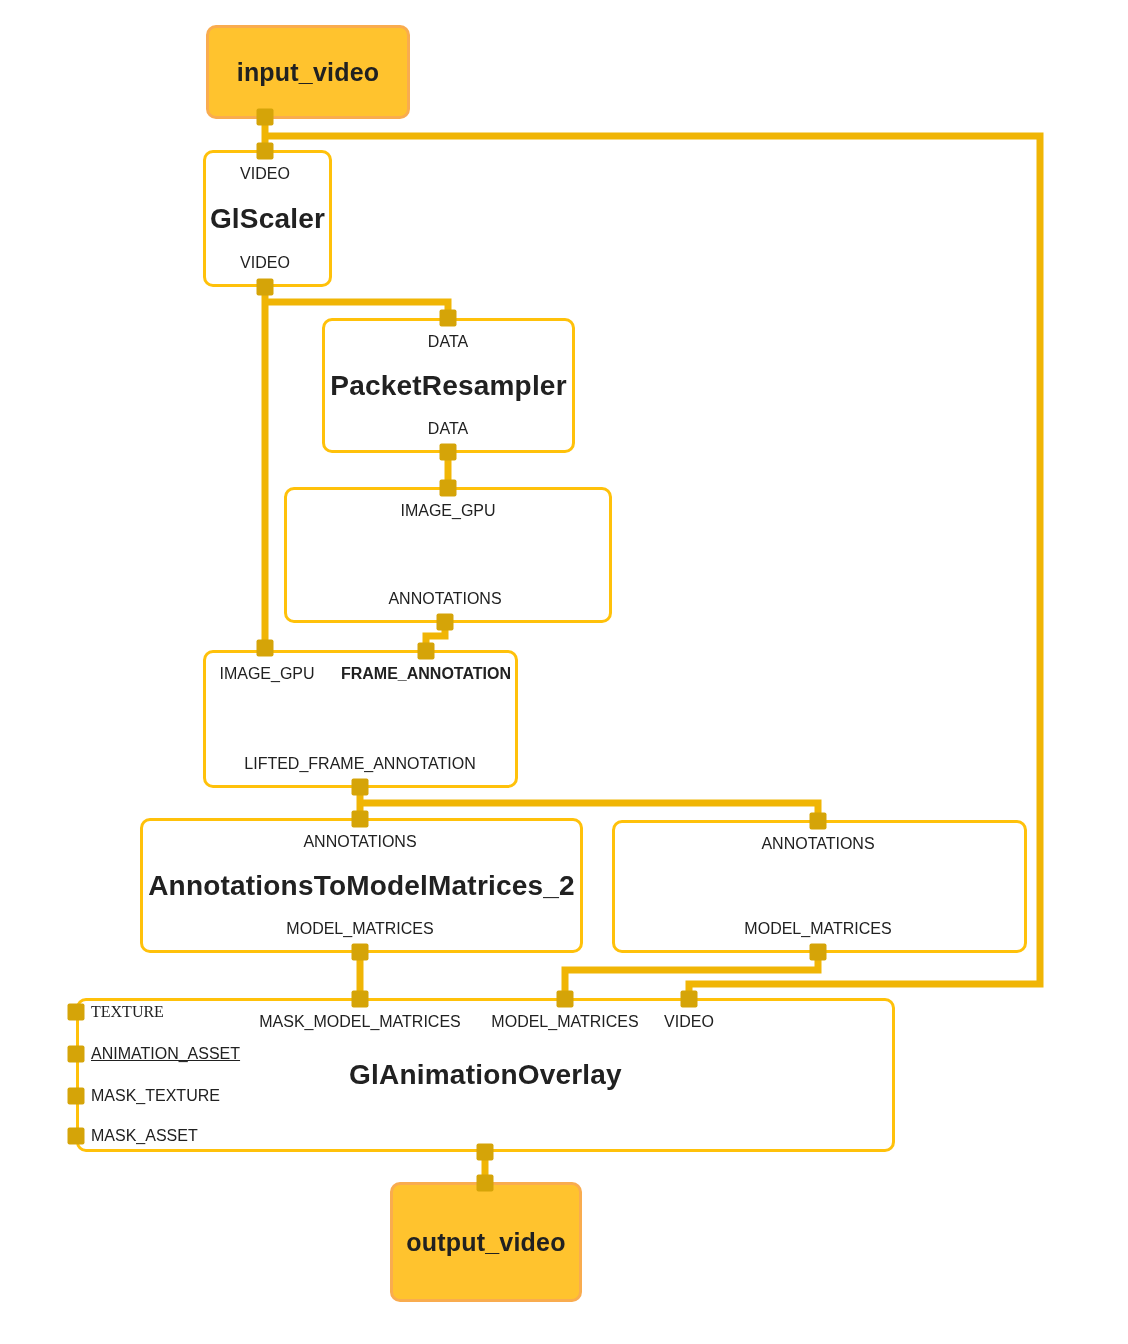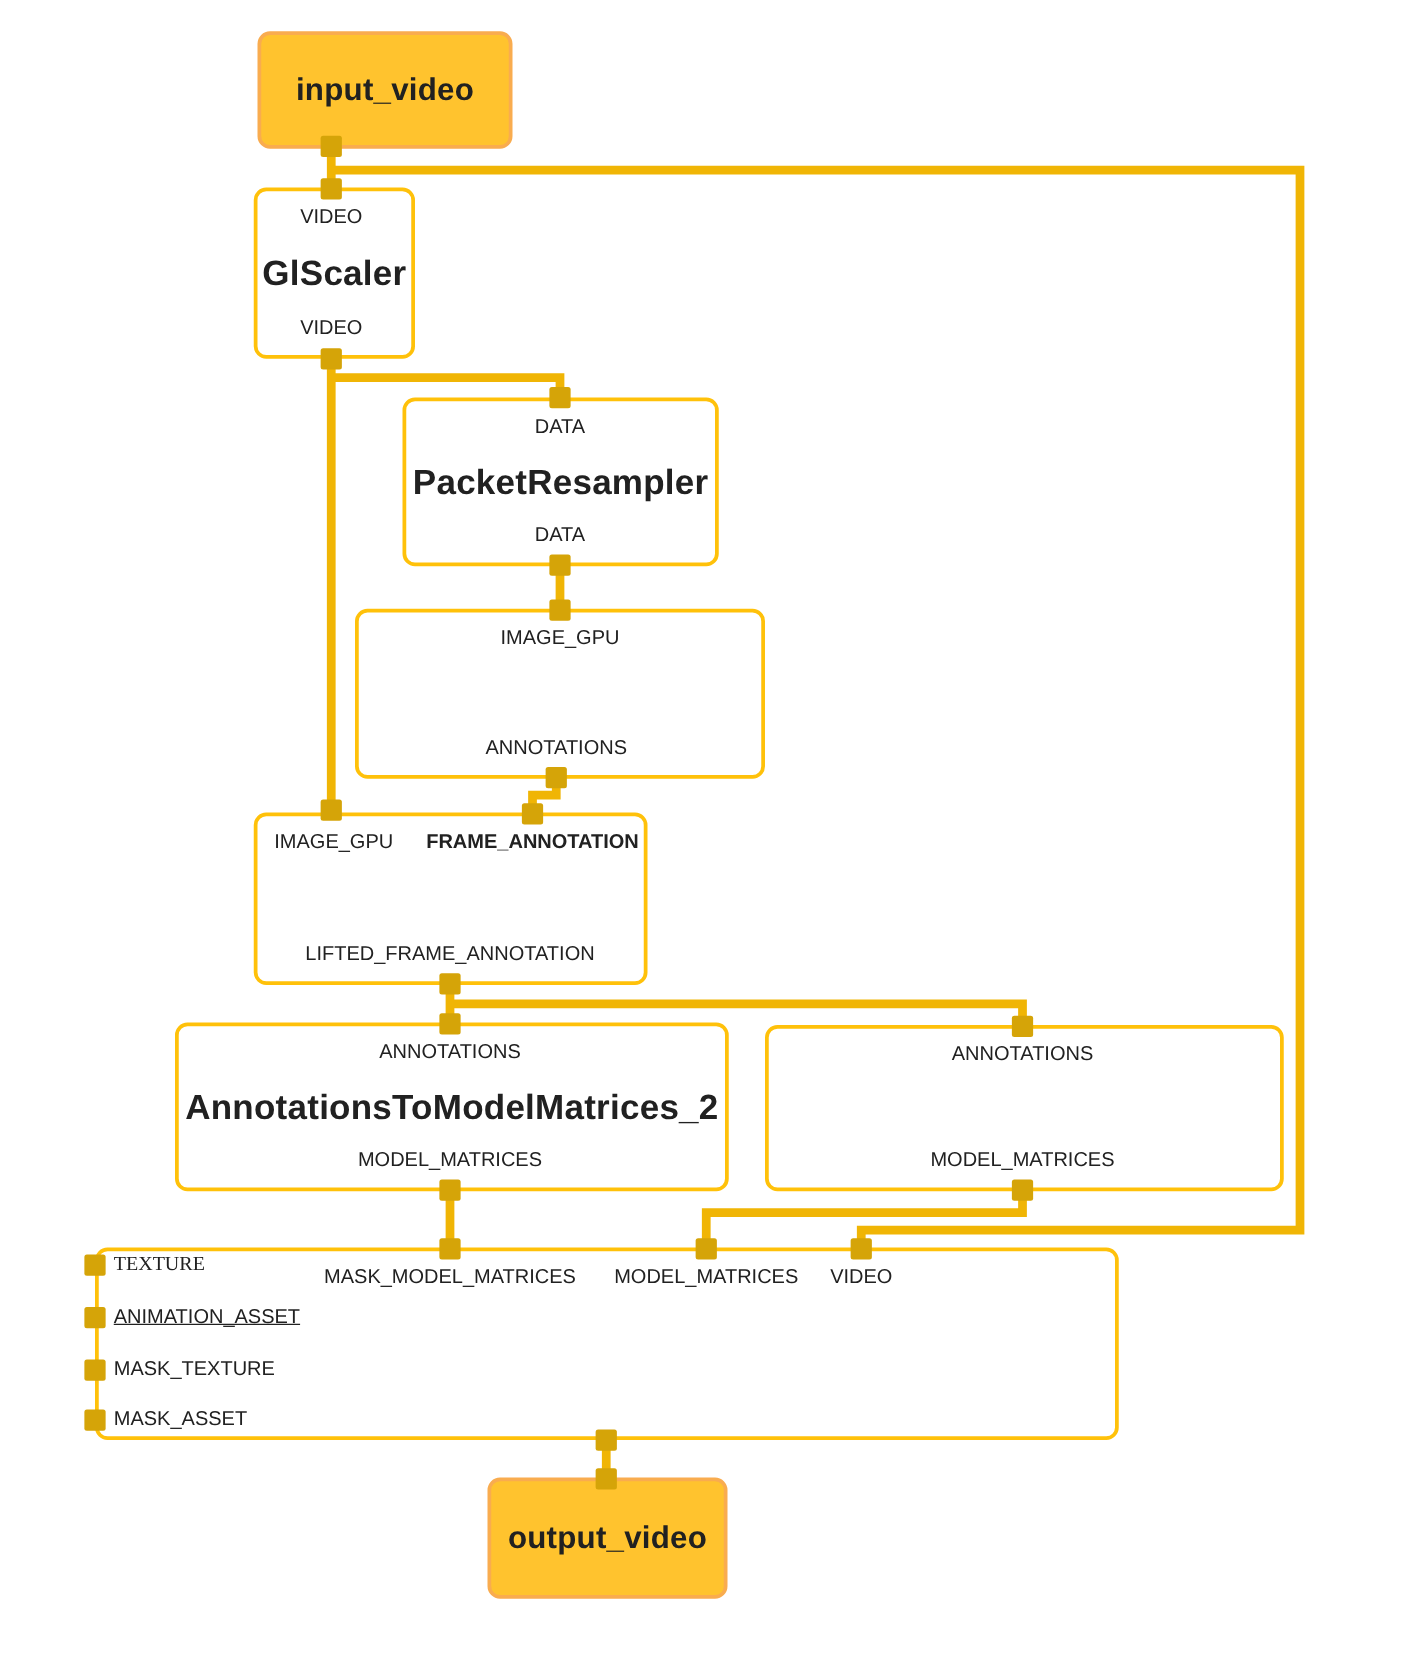--- a/index.html
+++ b/index.html
@@ -53,21 +53,21 @@
   }
 </style>
 </head>
 <body>
 
 <div class="canvas" id="canvas" style="width: 1128px; height: 1344px; background: rgb(255, 255, 255); color: rgb(33, 33, 33);">
   <div id="nodes">
       <div class="node terminal" style="left: 182px; top: 25px; width: 204px; height: 94px; background: rgb(255, 195, 46); border-color: rgb(249, 172, 79); margin-left: 24px;">
         <span class="node-title">input_video</span>
       </div>
-      <div class="node terminal" style="left: 390px; top: 1182px; width: 192px; height: 97px; background: rgb(255, 195, 46); border-color: rgb(249, 172, 79);">
+      <div class="node terminal" style="left: 390px; top: 1182px; width: 192px; height: 120px; background: rgb(255, 195, 46); border-color: rgb(249, 172, 79);">
         <span class="node-title">output_video</span>
       </div>
       <div class="node calc" style="left: 203px; top: 150px; width: 129px; height: 137px; border-color: rgb(255, 193, 10); background: rgb(255, 255, 255);">
         <span class="node-title">GlScaler</span>
         <span class="port-label top" style="left: 59px;">VIDEO</span>
         <span class="port-label bottom" style="left: 59px;">VIDEO</span>
       </div>
       <div class="node calc" style="left: 322px; top: 318px; width: 253px; height: 135px; border-color: rgb(255, 193, 10); background: rgb(255, 255, 255);">
         <span class="node-title">PacketResampler</span>
         <span class="port-label top" style="left: 123px;">DATA</span>
@@ -85,20 +85,21 @@
       <div class="node calc" style="left: 140px; top: 818px; width: 443px; height: 135px; border-color: rgb(255, 193, 10); background: rgb(255, 255, 255);">
         <span class="node-title">AnnotationsToModelMatrices_2</span>
         <span class="port-label top" style="left: 217px;">ANNOTATIONS</span>
         <span class="port-label bottom" style="left: 217px;">MODEL_MATRICES</span>
       </div>
       <div class="node calc" style="left: 612px; top: 820px; width: 415px; height: 133px; border-color: rgb(255, 193, 10); background: rgb(255, 255, 255);">
         <span class="port-label top" style="left: 203px;">ANNOTATIONS</span>
         <span class="port-label bottom" style="left: 203px;">MODEL_MATRICES</span>
       </div>
       <div class="node calc" style="left: 76px; top: 998px; width: 819px; height: 154px; border-color: rgb(255, 193, 10); background: rgb(255, 255, 255);">
+        <span class="node-title">GlAnimationOverlay</span>
         <span class="port-label top" style="left: 281px;">MASK_MODEL_MATRICES</span>
         <span class="port-label top" style="left: 486px;">MODEL_MATRICES</span>
         <span class="port-label top" style="left: 610px;">VIDEO</span>
         <span class="port-label left" style="top: 11px; font-family: Liberation Serif, serif;">TEXTURE</span>
         <span class="port-label left" style="top: 53px; text-decoration: underline;">ANIMATION_ASSET</span>
         <span class="port-label left" style="top: 95px;">MASK_TEXTURE</span>
         <span class="port-label left" style="top: 135px;">MASK_ASSET</span>
       </div>
     </div>
 <svg id="edge-svg" width="1128" height="1344" viewBox="0 0 1128 1344">

